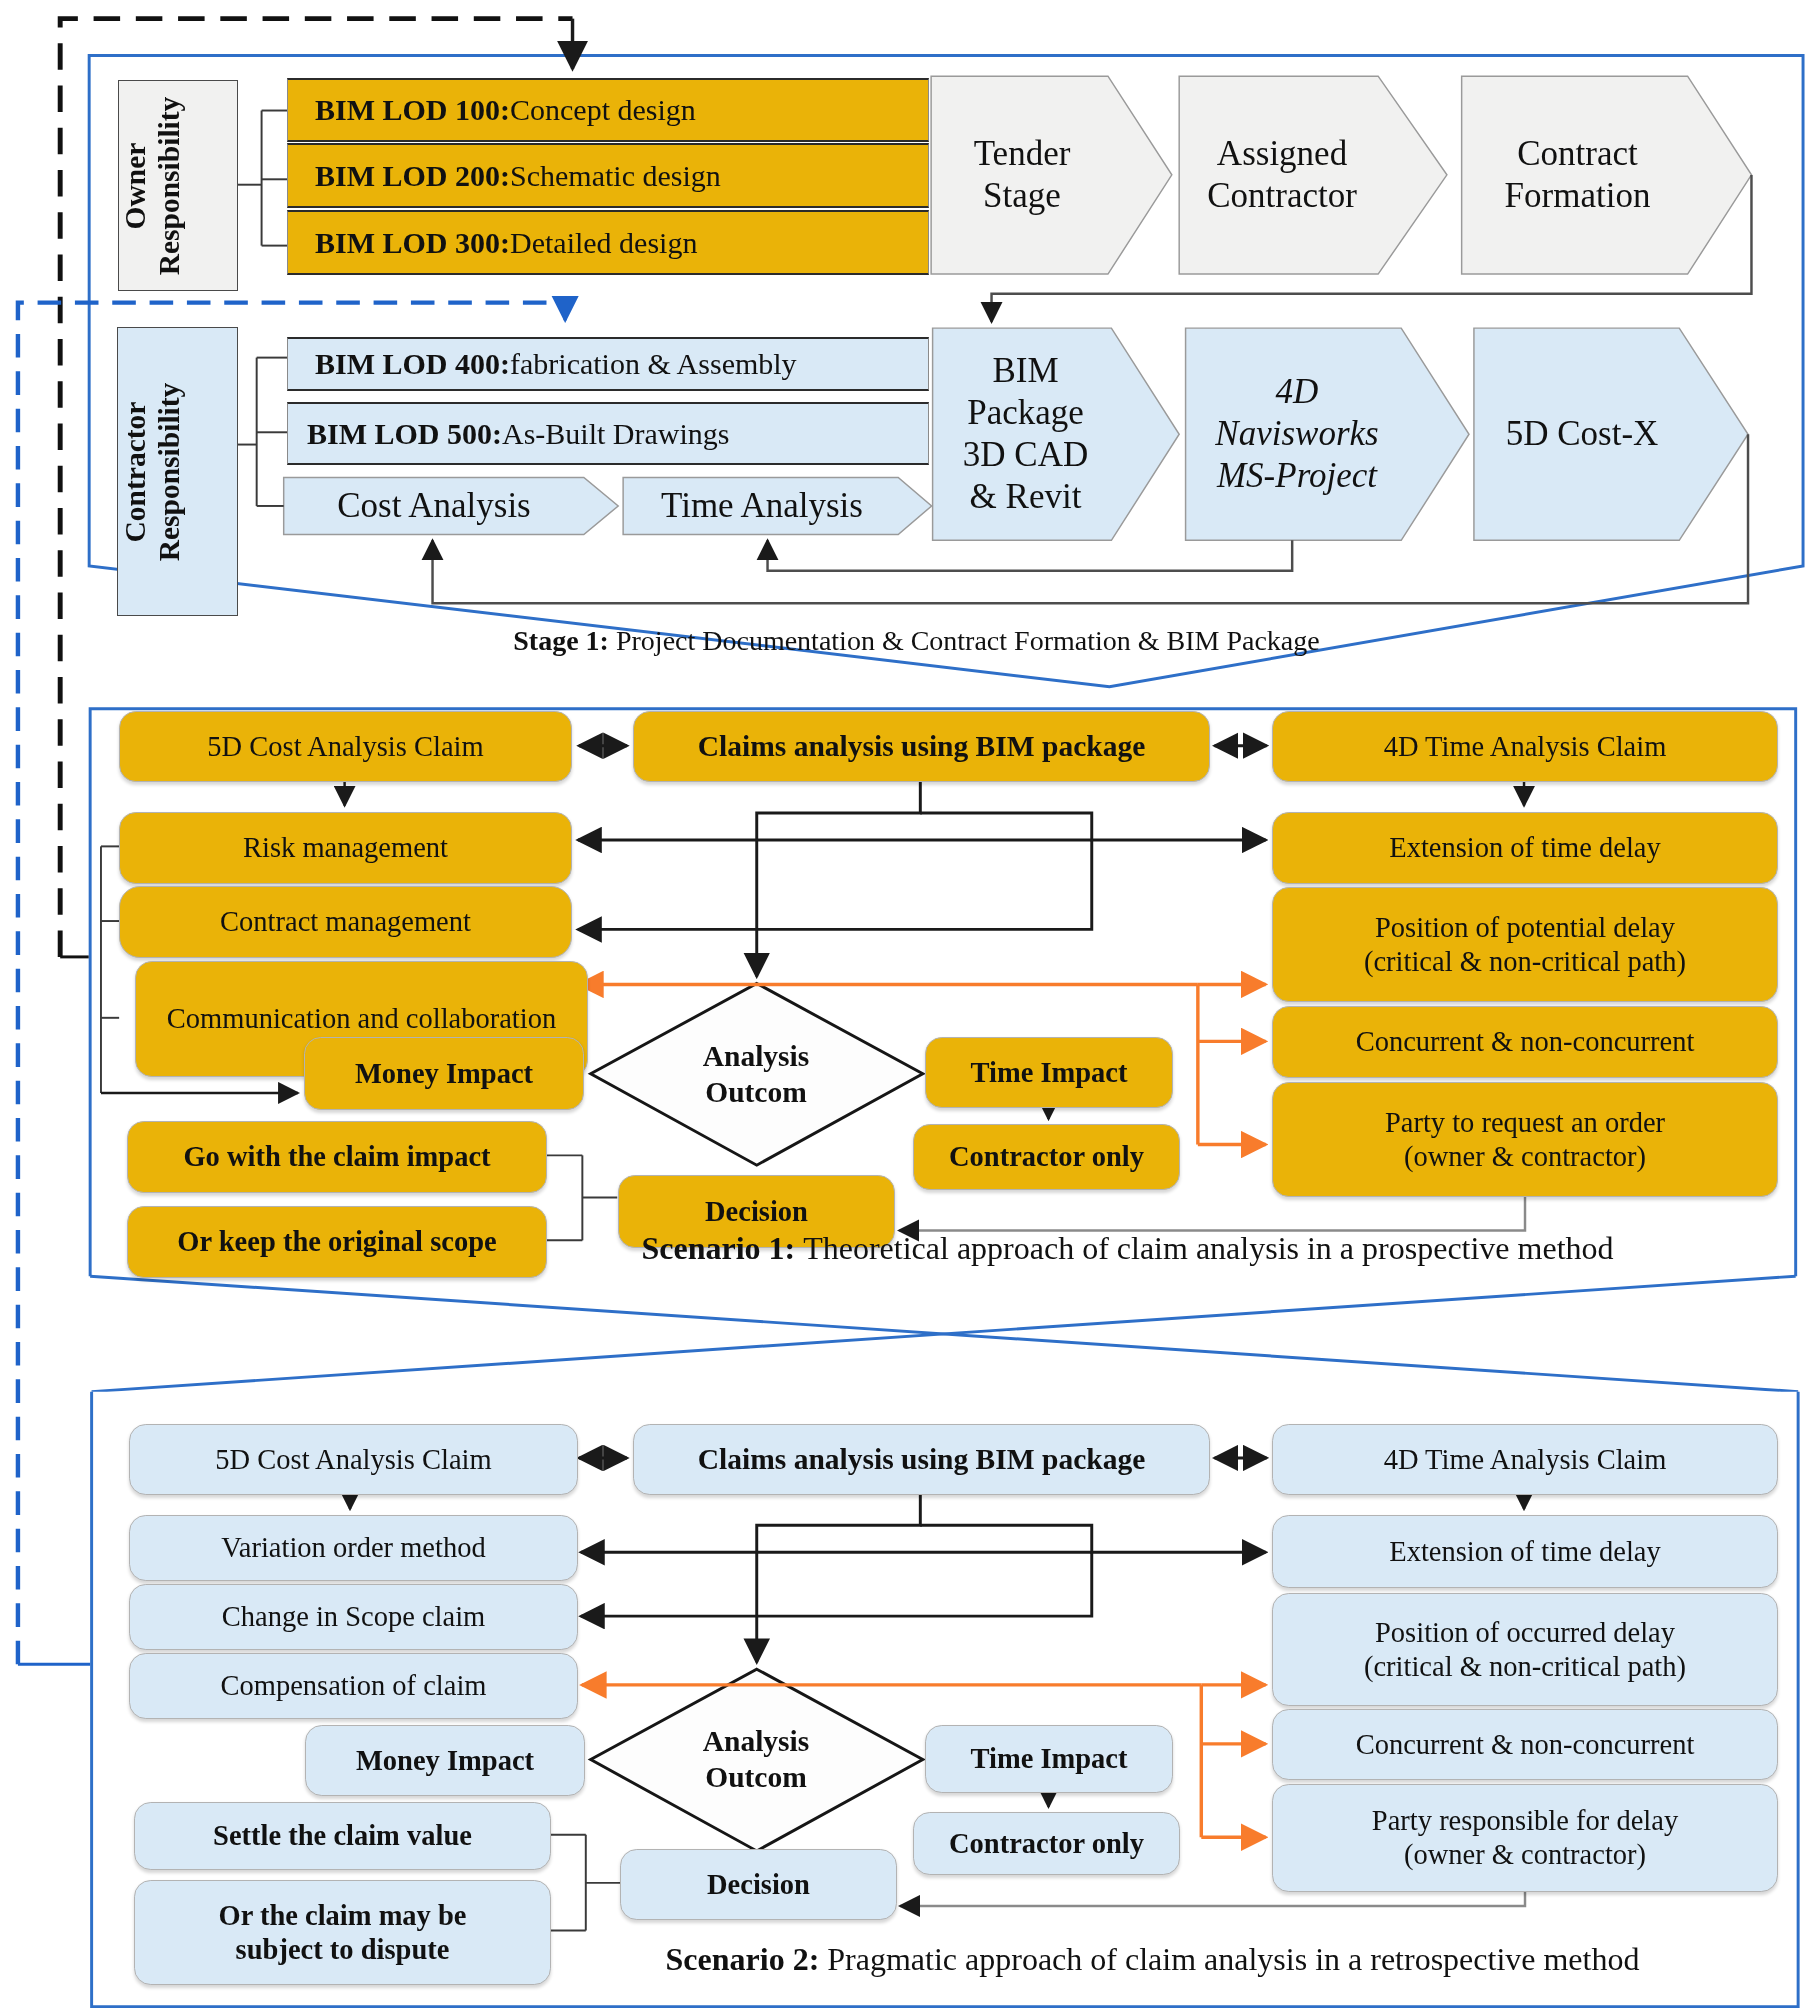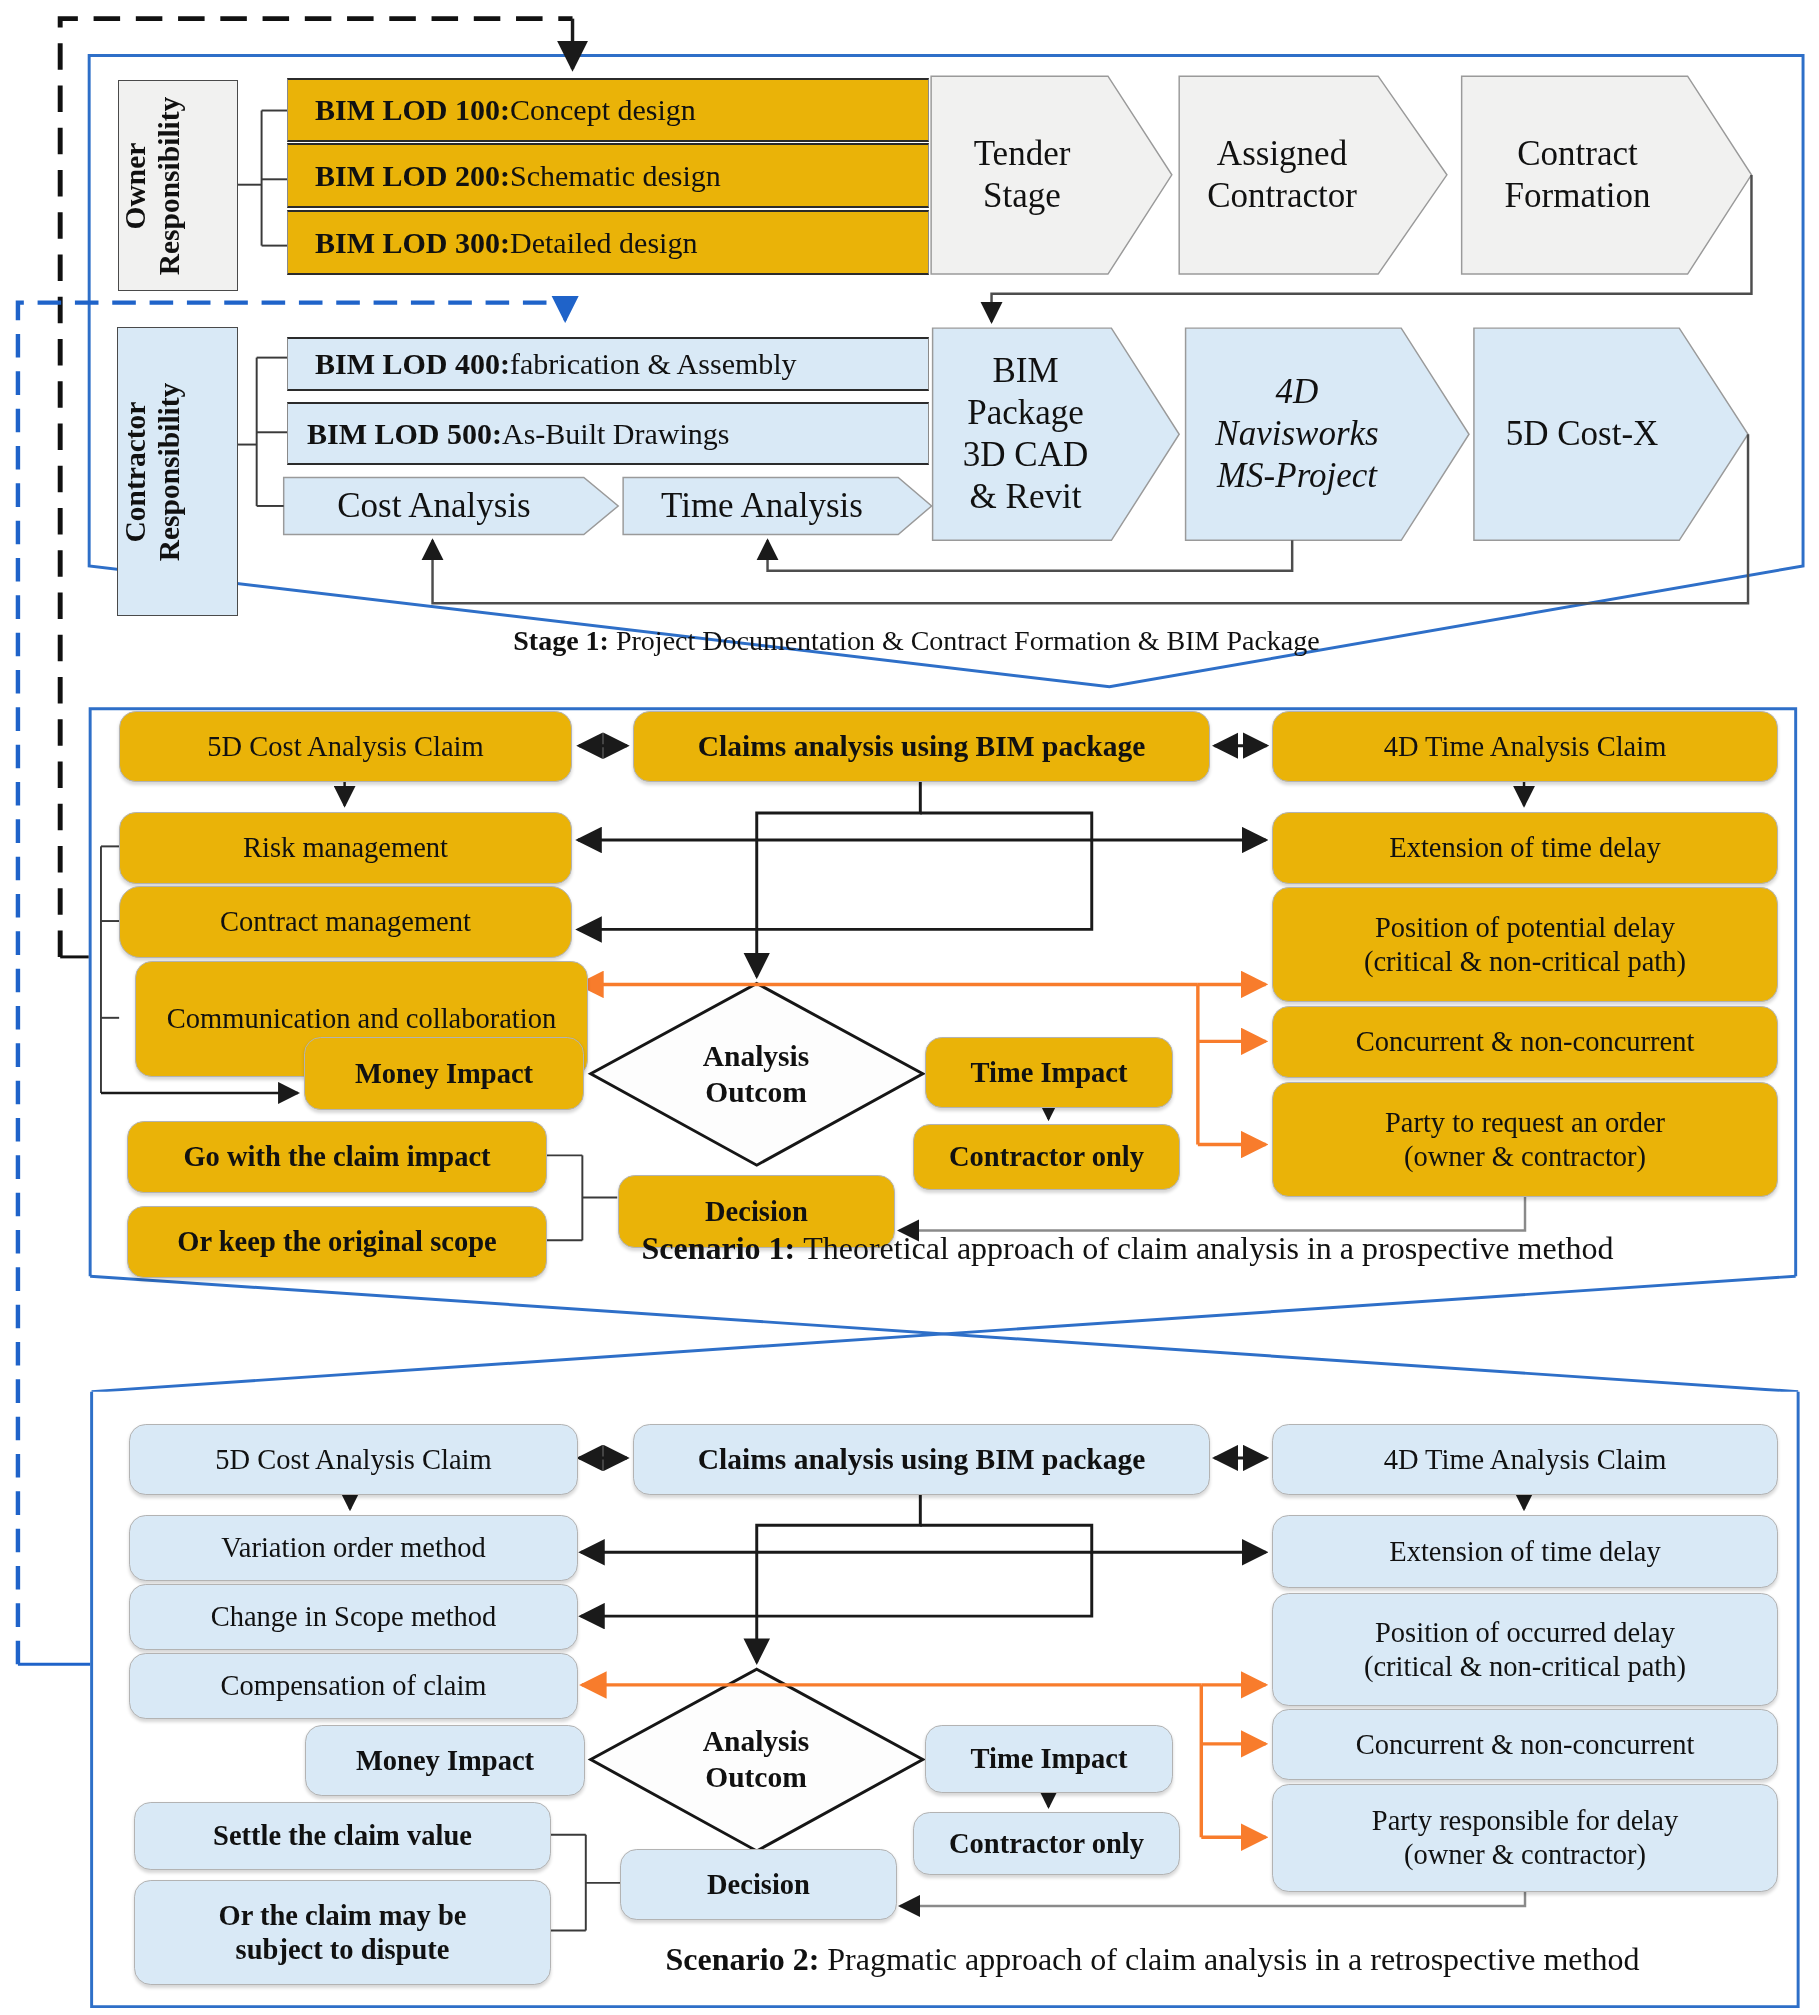--- a/index.html
+++ b/index.html
@@ -225,21 +225,21 @@
 
 <div class="cap" style="left:555px;top:1228px;width:1145px;height:41px;">
   <span class="b">Scenario 1:</span><span> Theoretical approach of claim analysis in a prospective method</span>
 </div>
 
 <div class="box blue" style="left:129px;top:1424px;width:447px;height:69px;">5D Cost Analysis Claim</div>
 <div class="box blue bold" style="left:633px;top:1424px;width:575px;height:69px;font-size:29.5px;">Claims analysis using BIM package</div>
 <div class="box blue" style="left:1272px;top:1424px;width:504px;height:69px;">4D Time Analysis Claim</div>
 
 <div class="box blue" style="left:129px;top:1515px;width:447px;height:64px;">Variation order method</div>
-<div class="box blue" style="left:129px;top:1584px;width:447px;height:64px;">Change in Scope method</div>
+<div class="box blue" style="left:129px;top:1584px;width:447px;height:64px;">Change in Scope claim</div>
 <div class="box blue" style="left:129px;top:1653px;width:447px;height:64px;">Compensation of claim</div>
 
 <div class="box blue bold" style="left:305px;top:1725px;width:278px;height:69px;">Money Impact</div>
 <div class="diamond-label" style="left:653px;top:1715px;width:206px;height:89px;">Analysis
 Outcom</div>
 <div class="box blue bold" style="left:925px;top:1725px;width:246px;height:66px;">Time Impact</div>
 <div class="box blue bold" style="left:913px;top:1812px;width:265px;height:61px;">Contractor only</div>
 
 <div class="box blue bold" style="left:134px;top:1802px;width:415px;height:66px;">Settle the claim value</div>
 <div class="box blue bold" style="left:134px;top:1880px;width:415px;height:103px;">Or the claim may be

